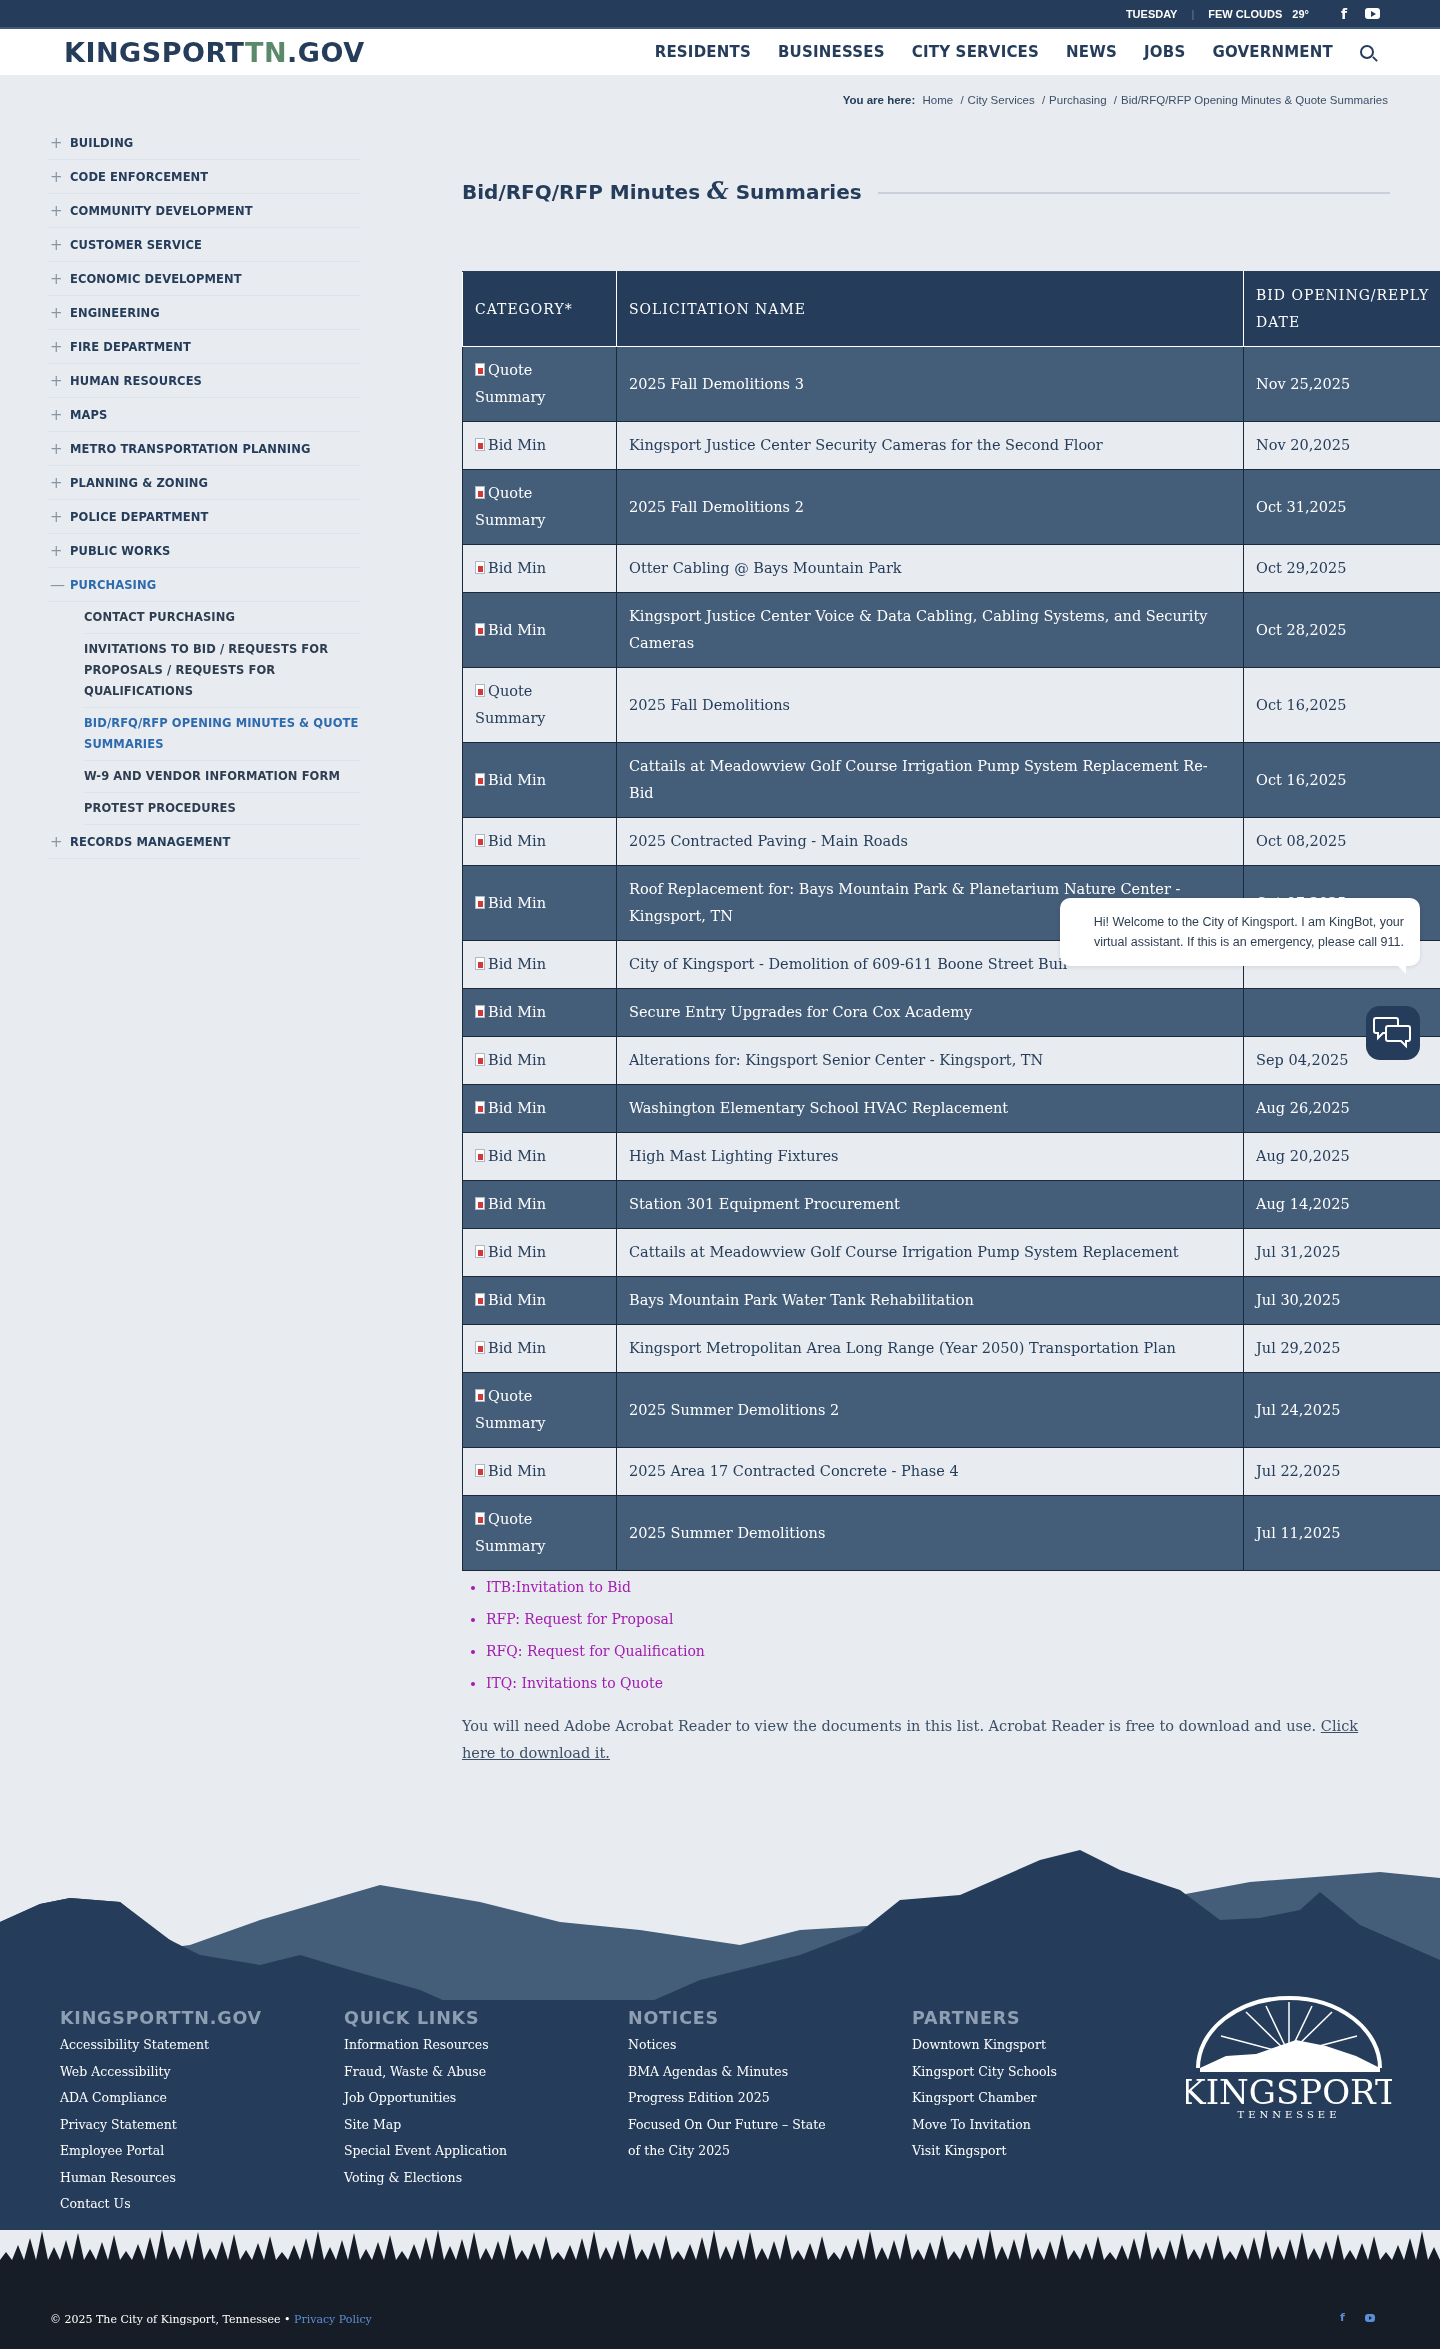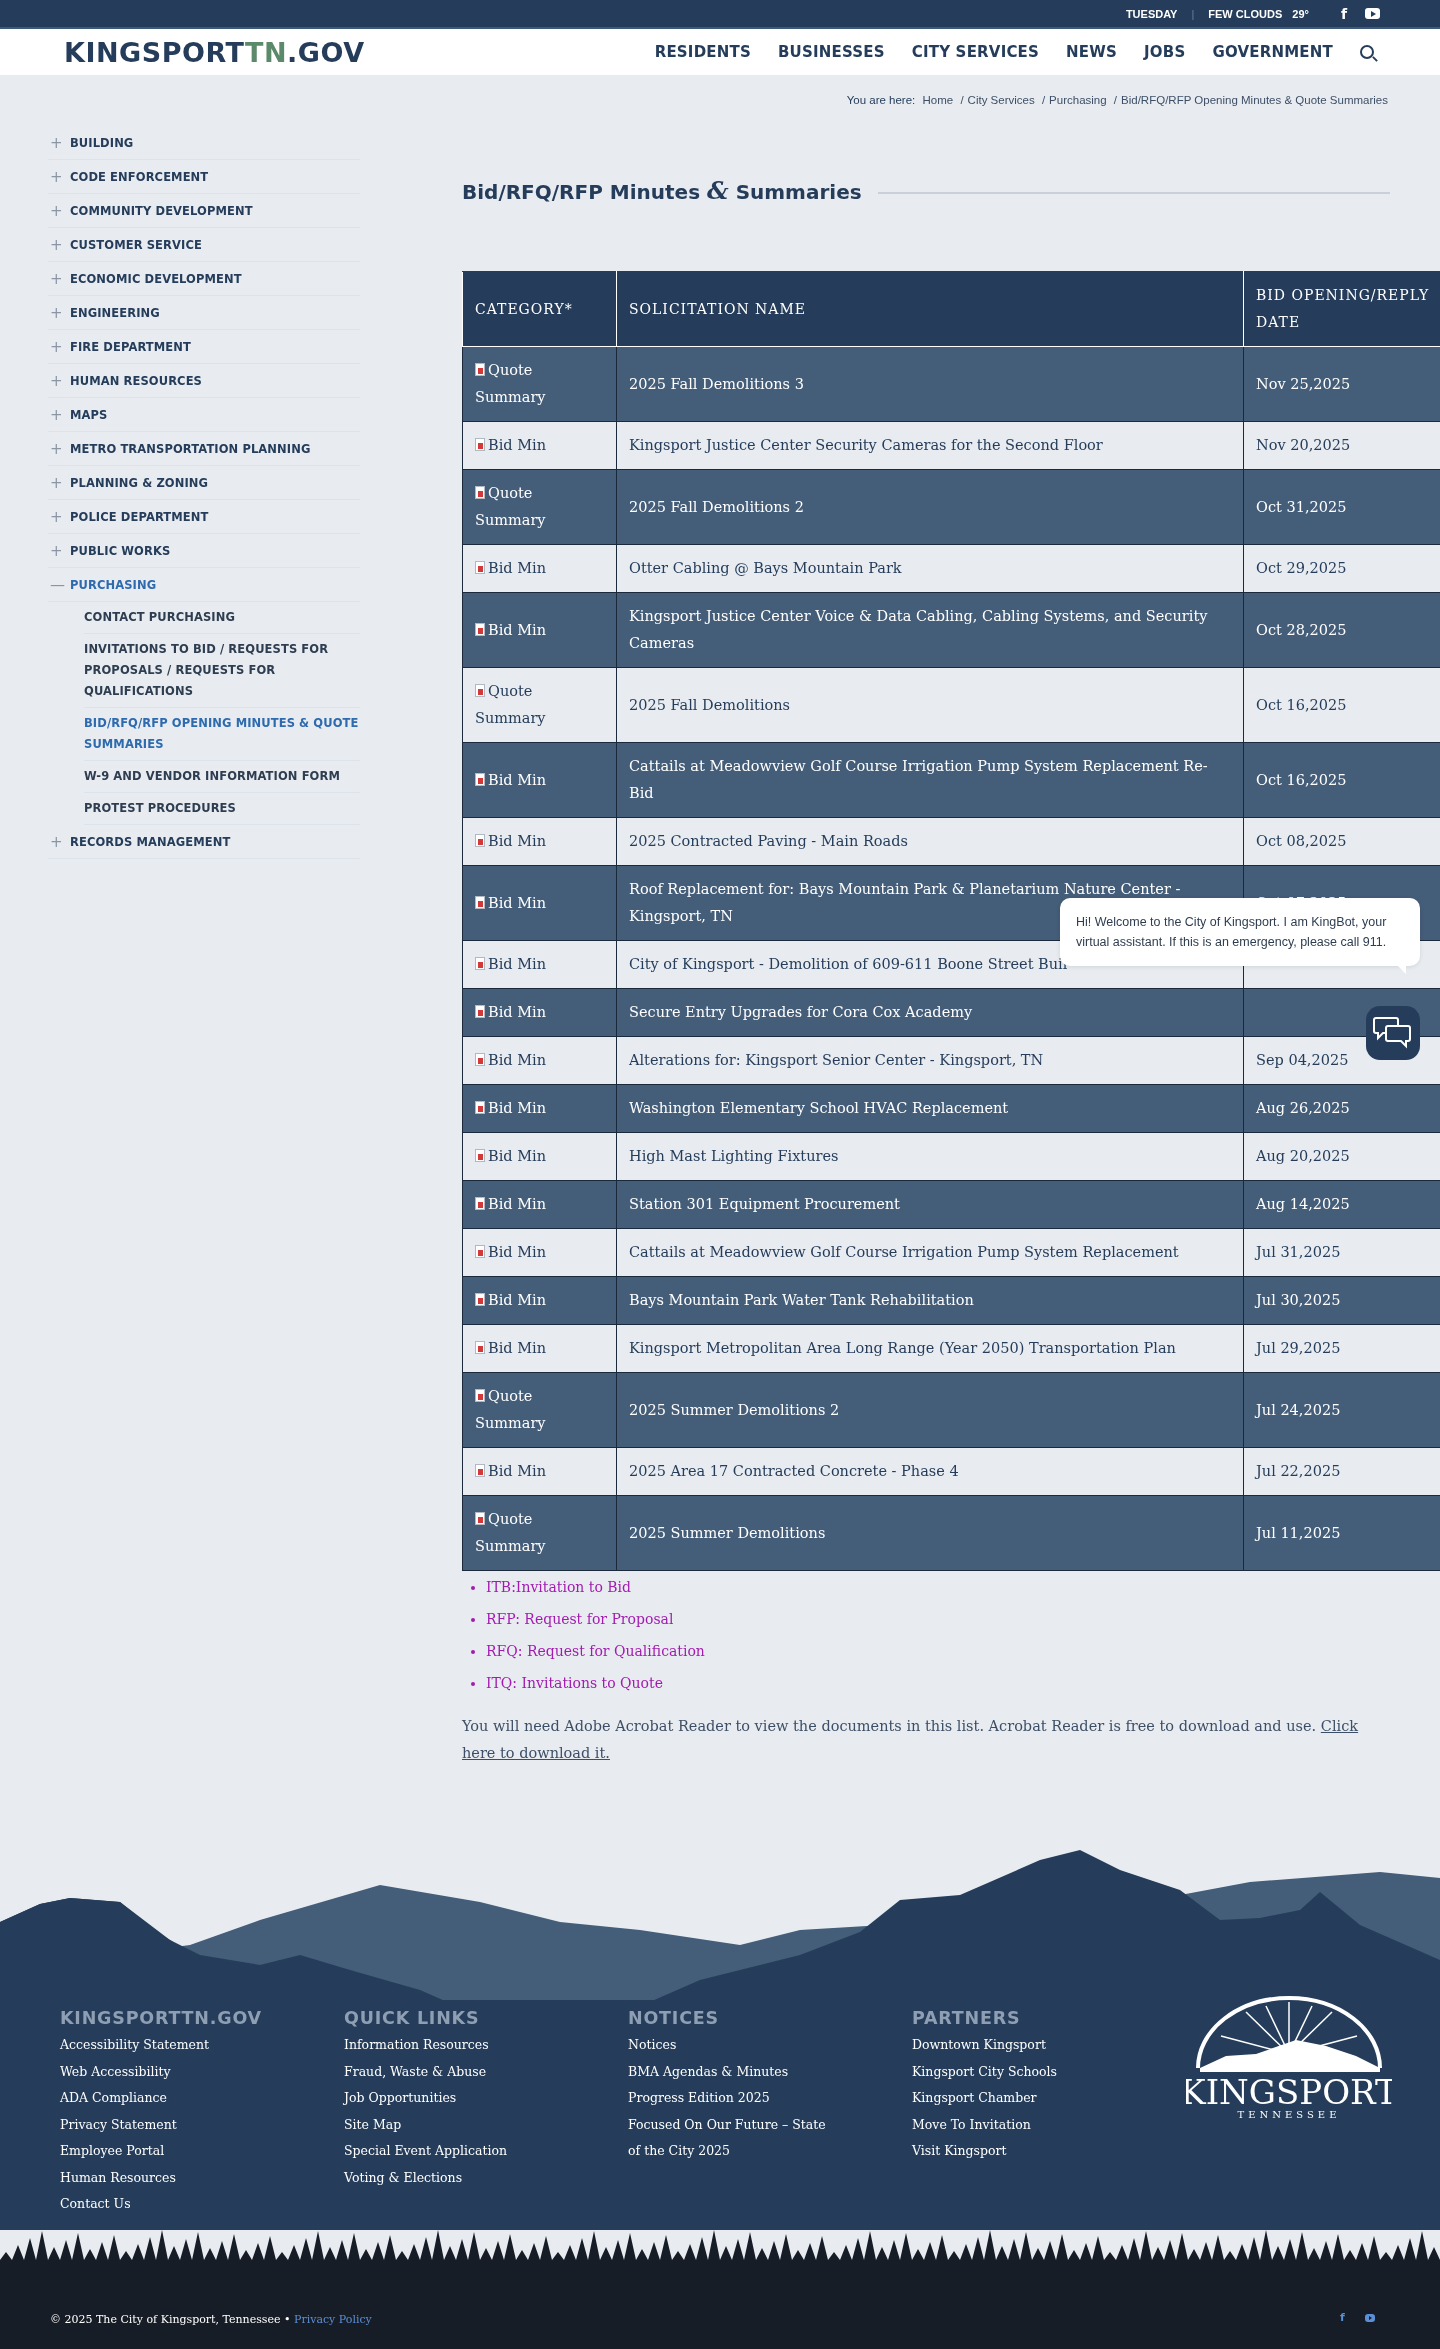--- a/index.html
+++ b/index.html
@@ -18,21 +18,21 @@
   
   .header { height: 46px; background: #fff; display: flex; align-items: center; justify-content: space-between; padding: 0 66px 0 64px; }
   .logo { font-size: 27px; font-weight: 900; letter-spacing: 0.5px; color: #253d5a; font-family: "DejaVu Sans", sans-serif; }
   .logo .tn { color: #5a8a6a; }
   .nav { display: flex; gap: 27px; align-items: center; font-weight: 900; font-size: 15px; color: #253d5a; font-family: "DejaVu Sans", sans-serif; letter-spacing: 0.2px; }
   .nav .search-icon { width: 14px; height: 14px; border: 2px solid #253d5a; border-radius: 50%; position: relative; display: inline-block; margin-left: 0; }
   .nav .search-icon::after { content: ""; position: absolute; width: 6px; height: 2px; background: #253d5a; transform: rotate(45deg); right: -6px; bottom: -3px; }
 
   
   .breadcrumb { text-align: right; padding: 19px 52px 0 0; font-size: 11.5px; color: #3d4f66; height: 60px; }
-  .breadcrumb .lbl { font-weight: normal; color: #253d5a; margin-right: 4px; }
+  .breadcrumb .lbl { font-weight: bold; color: #253d5a; margin-right: 4px; }
   .breadcrumb .crumb-sep { margin: 0 4px; }
   .sidebar { width: 312px; padding-top: 126px; position: absolute; left: 48px; top: 0; }
   .side-item { display: flex; align-items: center; height: 34px; border-bottom: 1px solid #dde3ea; font-size: 11.5px; font-weight: 900; color: #253d5a; font-family: "DejaVu Sans", sans-serif; letter-spacing: 0.1px; }
   .side-item .plus { width: 22px; color: #8a96a4; font-weight: normal; font-size: 15px; padding-left: 2px; }
   .side-item.active { color: #2e6aae; }
   .side-sub { padding-left: 36px; }
   .side-sub .sub-item { font-size: 11.5px; font-weight: 900; color: #2e3e50; font-family: "DejaVu Sans", sans-serif; border-bottom: 1px solid #dde3ea; padding: 5px 0; line-height: 21px; letter-spacing: 0.1px; }
   .side-sub .sub-item.active { color: #2e6aae; }
 
   .main { position: absolute; left: 462px; top: 176px; width: 928px; }
@@ -51,21 +51,21 @@
   .pdf-icon { display: inline-block; width: 10px; height: 13px; background: #fff; border: 1px solid #b0b8c2; position: relative; vertical-align: -1px; margin-right: 3px; }
   .pdf-icon::after { content: ""; position: absolute; left: 2px; top: 4px; width: 5px; height: 6px; background: #d23a3a; }
   .cat-link { color: inherit; }
 
   .legend { padding-left: 24px; font-family: "DejaVu Serif", serif; font-size: 14px; color: #a21caf; }
   .legend li { line-height: 32px; }
   .note { margin-top: 14px; font-family: "DejaVu Serif", serif; font-size: 14.5px; color: #3d4f66; line-height: 27px; }
   .note a { text-decoration: underline; }
 
   
-  .chat-bubble { position: absolute; left: 1060px; top: 898px; width: 360px; background: #fff; border-radius: 10px; padding: 14px 16px; font-size: 12.5px; line-height: 20px; color: #2e3e50; box-shadow: 0 1px 4px rgba(0,0,0,0.1); }
+  .chat-bubble { position: absolute; left: 1060px; top: 898px; width: 360px; background: #fff; border-radius: 10px; padding: 14px 16px; font-size: 12.5px; line-height: 20px; color: #2e3e50; box-shadow: 0 1px 4px rgba(0,0,0,0.1); text-align: right; }
   .chat-bubble::after { content: ""; position: absolute; right: 14px; bottom: -8px; border-top: 8px solid #fff; border-left: 8px solid transparent; border-right: 0 solid transparent; }
   .chat-launcher { position: absolute; left: 1366px; top: 1006px; width: 54px; height: 54px; background: #253d5a; border-radius: 14px; display: flex; align-items: center; justify-content: center; }
   .chat-launcher svg { width: 40px; height: 36px; }
 
   
   .footer { position: absolute; left: 0; top: 1840px; width: 1440px; height: 509px; }
   .mountains { position: absolute; left: 0; top: 0; width: 1440px; height: 160px; }
   .footer-body { position: absolute; left: 0; top: 160px; width: 1440px; height: 230px; background: #253d5a; }
   .footer-cols { position: absolute; left: 60px; top: 2008px; display: flex; }
   .fcol { width: 284px; }

